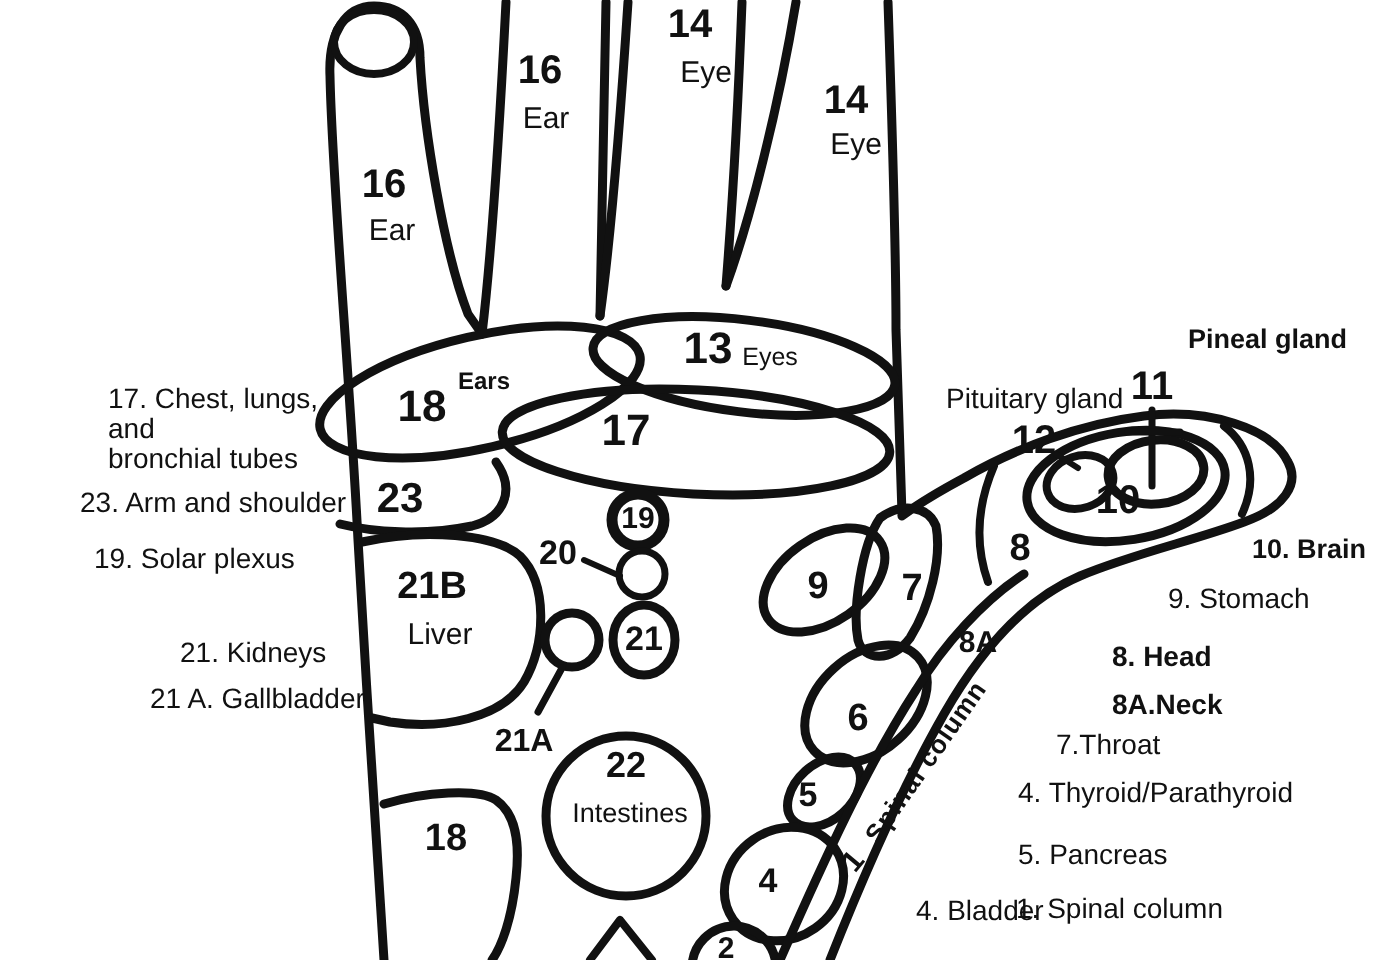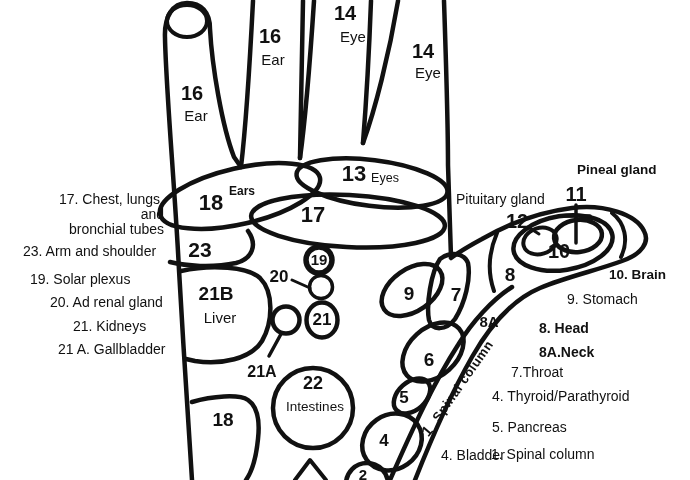--- a/index.html
+++ b/index.html
@@ -1,19 +1,19 @@
 <!DOCTYPE html>
 <html><head>
 <meta charset="utf-8">
 <style>
   html,body{margin:0;padding:0;background:#fff;}
   .stage{position:relative;width:690px;height:480px;background:#fff;overflow:hidden;
          font-family:"Liberation Sans",sans-serif;color:#111;}
   .stage svg{position:absolute;left:0;top:0;}
-  .lbl{position:absolute;font-size:14px;line-height:15px;white-space:pre-line;}
+  .lbl{position:absolute;font-size:14px;line-height:15px;white-space:pre-line;margin-left:17px;}
   .lbl.b{font-weight:bold;font-size:13.5px;}
   .zn{position:absolute;transform:translate(-50%,-50%);font-weight:bold;
       white-space:pre-line;text-align:center;line-height:1.05;}
   .rg{font-weight:normal;text-align:center;}
   .rot1{transform:translate(-50%,-50%) rotate(-50deg);}
   .rotspine{transform:translate(-50%,-50%) rotate(-55deg);font-weight:600;letter-spacing:.5px;}
 </style>
 </head>
 <body>
 
@@ -99,25 +99,24 @@
   <div class="zn" style="left:404px;top:398px;font-size:17px">5</div>
   <div class="zn" style="left:384px;top:441px;font-size:17px">4</div>
   <div class="zn rot1" style="left:427px;top:431px;font-size:15px">1</div>
   <div class="zn" style="left:363px;top:475px;font-size:15px">2</div>
   <div class="zn rotspine" style="left:463px;top:381px;font-size:13px">Spinal column</div>
 
   <div class="zn" style="left:559px;top:251px;font-size:20px">10</div>
   <div class="zn" style="left:576px;top:194px;font-size:20px">11</div>
   <div class="zn" style="left:517px;top:221px;font-size:20px">12</div>
 
-  <div class="lbl" style="left:37px;top:192px;width:127px;text-align:right">17. Chest, lungs, and
+  <div class="lbl" style="left:37px;top:192px;width:127px;">17. Chest, lungs, and
 bronchial tubes</div>
   <div class="lbl" style="left:23px;top:244px">23. Arm and shoulder</div>
   <div class="lbl" style="left:30px;top:272px">19. Solar plexus</div>
-  <div class="lbl" style="left:50px;top:295px">20. Ad renal gland</div>
   <div class="lbl" style="left:73px;top:319px">21.  Kidneys</div>
   <div class="lbl" style="left:58px;top:342px">21 A. Gallbladder</div>
 
   <div class="lbl b" style="left:577px;top:162px">Pineal gland</div>
   <div class="lbl" style="left:456px;top:192px">Pituitary gland</div>
   <div class="lbl b" style="left:609px;top:267px">10. Brain</div>
   <div class="lbl" style="left:567px;top:292px">9. Stomach</div>
   <div class="lbl b" style="left:539px;top:321px;font-size:14px">8. Head</div>
   <div class="lbl b" style="left:539px;top:345px;font-size:14px">8A.Neck</div>
   <div class="lbl" style="left:511px;top:365px">7.Throat</div>

